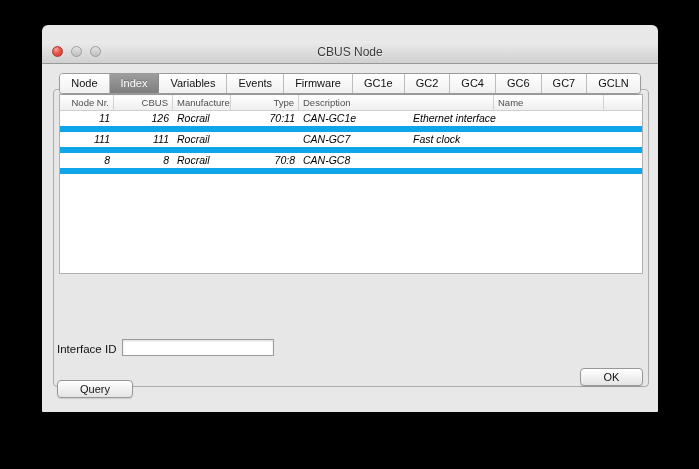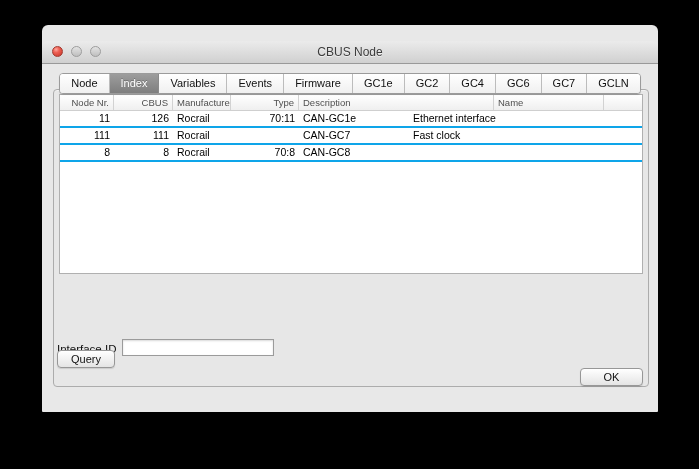--- a/index.html
+++ b/index.html
@@ -73,21 +73,21 @@
     display:flex;height:15px;flex:0 0 15px;
     background:linear-gradient(#ffffff,#efefef);
     border-bottom:1px solid #cfcfcf;
   }
   .hcell{
     box-sizing:border-box;font-size:9.5px;color:#4f4f4f;line-height:15px;
     padding:0 4px;border-right:1px solid #d2d2d2;overflow:hidden;white-space:nowrap;
   }
   .hcell:last-child{border-right:none;}
   .tbody{flex:1;background:#fff;}
-  .trow{display:flex;height:15px;border-bottom:2px solid #0ea5e9;}
+  .trow{display:flex;height:15px;border-bottom:6px solid #0ea5e9;font-style:italic;}
   .tcell{
     box-sizing:border-box;font-size:10.5px;color:#000;line-height:14px;
     padding:0 4px;overflow:hidden;white-space:nowrap;
   }
 
   
   .iface-label{
     position:absolute;left:15px;top:295px;font-size:11.5px;color:#111;
   }
   .iface-input{
@@ -98,21 +98,21 @@
   }
   .mac-btn{
     position:absolute;height:18px;box-sizing:border-box;
     background:linear-gradient(#ffffff,#e4e4e4);
     border:1px solid #979797;border-radius:4px;
     font-size:11px;color:#111;text-align:center;line-height:16px;
     box-shadow:0 1px 1px rgba(0,0,0,.12), inset 0 1px 0 rgba(255,255,255,.9);
     font-family:"Liberation Sans","DejaVu Sans",sans-serif;
     padding:0;
   }
-  .query-btn{left:15px;top:302px;width:58px;}
+  .query-btn{left:15px;top:332px;width:76px;}
   .ok-btn{right:15px;bottom:26px;width:63px;}
 </style>
 </head>
 <body>
 
 <div class="window">
   <div class="titlebar">
     <div class="lights">
       <div class="light close"></div>
       <div class="light dim"></div>

